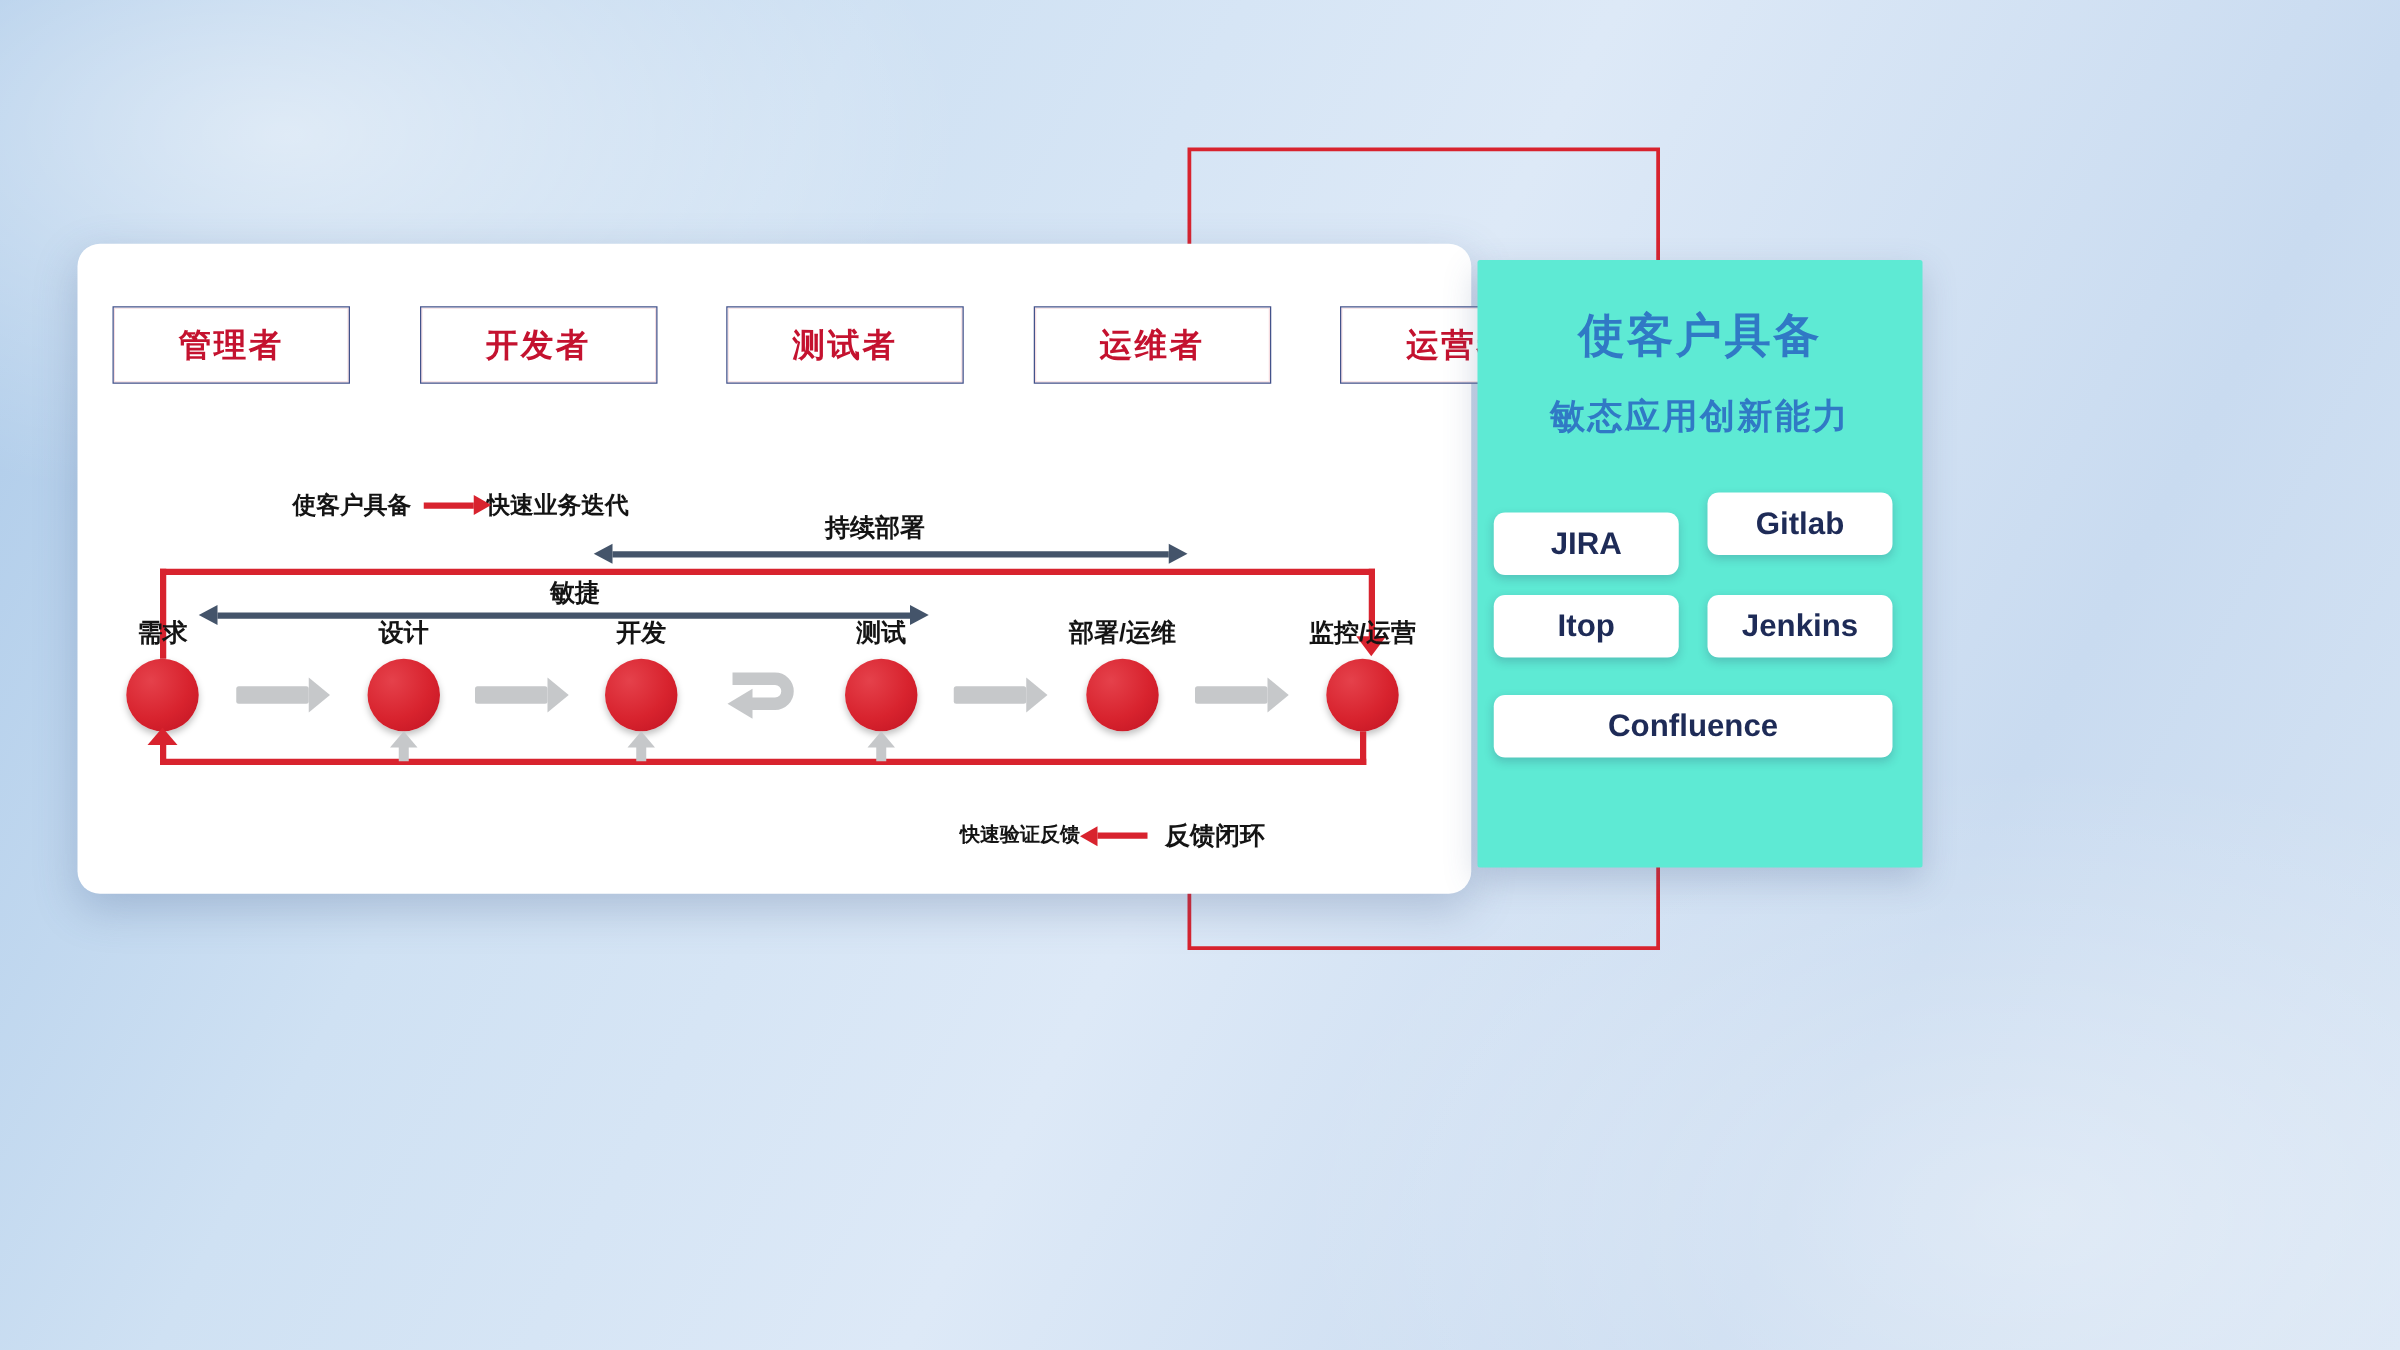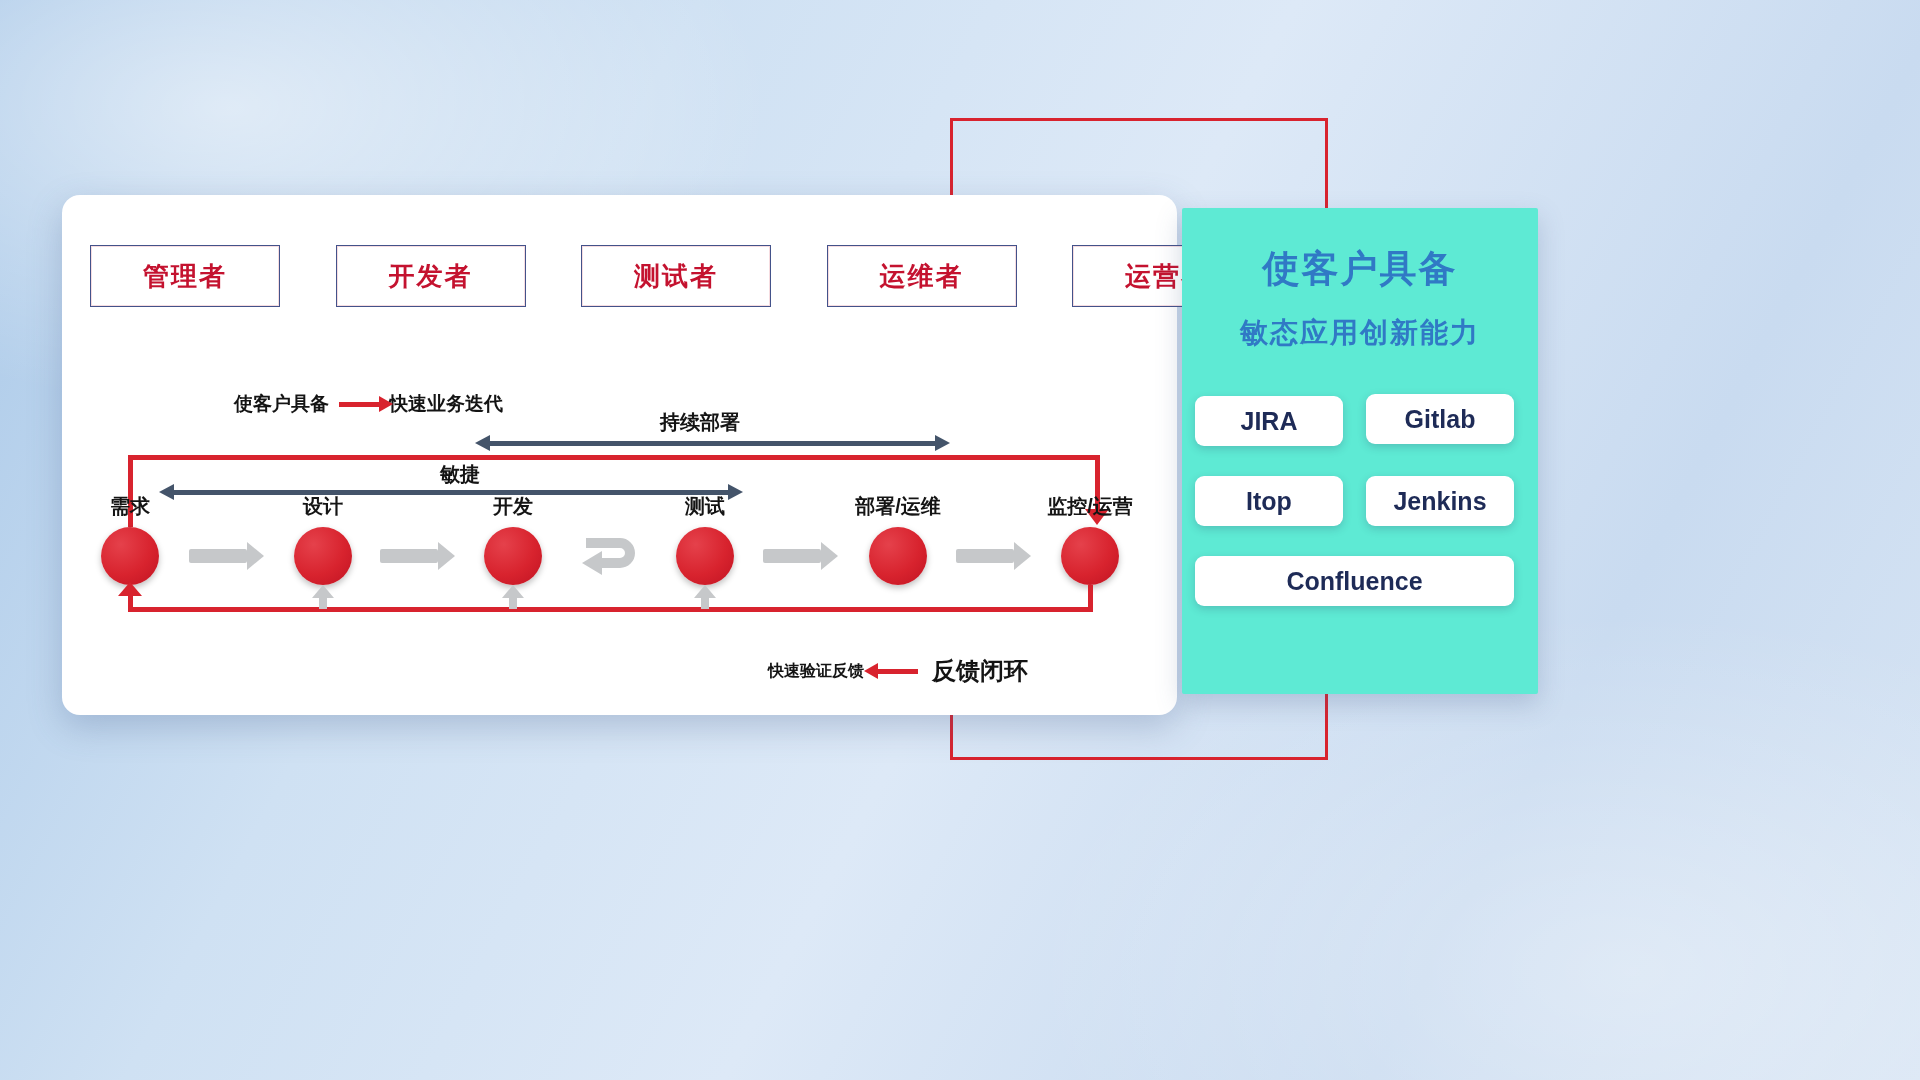--- a/index.html
+++ b/index.html
@@ -35,21 +35,21 @@
   .legend-forward .desc { font-size:19px; font-weight:bold; color:#141414; }
   .rarrow-right { position:relative; width:40px; height:5px; background:#d8232e; }
   .rarrow-right::after { content:''; position:absolute; right:-14px; top:-5.5px;
     border-left:14px solid #d8232e; border-top:8px solid transparent; border-bottom:8px solid transparent; }
   .rarrow-left { position:relative; width:40px; height:5px; background:#d8232e; }
   .rarrow-left::before { content:''; position:absolute; left:-14px; top:-5.5px;
     border-right:14px solid #d8232e; border-top:8px solid transparent; border-bottom:8px solid transparent; }
 
   .legend-feedback { position:absolute; left:706px; top:460px; display:flex; align-items:center; gap:14px; }
   .legend-feedback .desc { font-size:16px; font-weight:bold; color:#141414; }
-  .legend-feedback .lbl { font-size:24px; font-weight:bold; color:#141414; }
+  .legend-feedback .lbl { font-size:20px; font-weight:bold; color:#141414; }
 
   
   .span-label { position:absolute; font-size:20px; font-weight:bold; color:#141414; text-align:center; }
   .dblarrow { position:absolute; height:5px; background:#44546a; }
   .dblarrow::before { content:''; position:absolute; left:-15px; top:-6px;
     border-right:15px solid #44546a; border-top:8.5px solid transparent; border-bottom:8.5px solid transparent; }
   .dblarrow::after { content:''; position:absolute; right:-15px; top:-6px;
     border-left:15px solid #44546a; border-top:8.5px solid transparent; border-bottom:8.5px solid transparent; }
 
   
@@ -78,21 +78,21 @@
 
   
   .panel { position:absolute; left:1182px; top:208px; width:356px; height:486px;
     background:#5eead4; z-index:2; box-shadow:0 10px 26px rgba(70,95,140,.25); border-radius:2px; }
   .panel-title { position:absolute; width:100%; text-align:center; font-weight:bold; color:#3079c5; letter-spacing:2px; }
   .panel-title.l1 { top:36px; font-size:37px; }
   .panel-title.l2 { top:106px; font-size:28px; }
   .tool-btn { position:absolute; height:50px; background:#ffffff; border-radius:9px;
     box-shadow:0 3px 8px rgba(40,55,90,.22); display:flex; align-items:center; justify-content:center;
     font-size:25px; font-weight:bold; color:#1e2b57; }
-  .tb-0 { left:13px;  top:188px; width:148px; }
+  .tb-0 { left:13px;  top:202px; width:148px; }
   .tb-1 { left:184px; top:186px; width:148px; }
   .tb-2 { left:13px;  top:268px; width:148px; }
   .tb-3 { left:184px; top:268px; width:148px; }
   .tb-4 { left:13px;  top:348px; width:319px; }
 </style>
 </head>
 <body>
 
 <div class="red-frame"></div>
 

